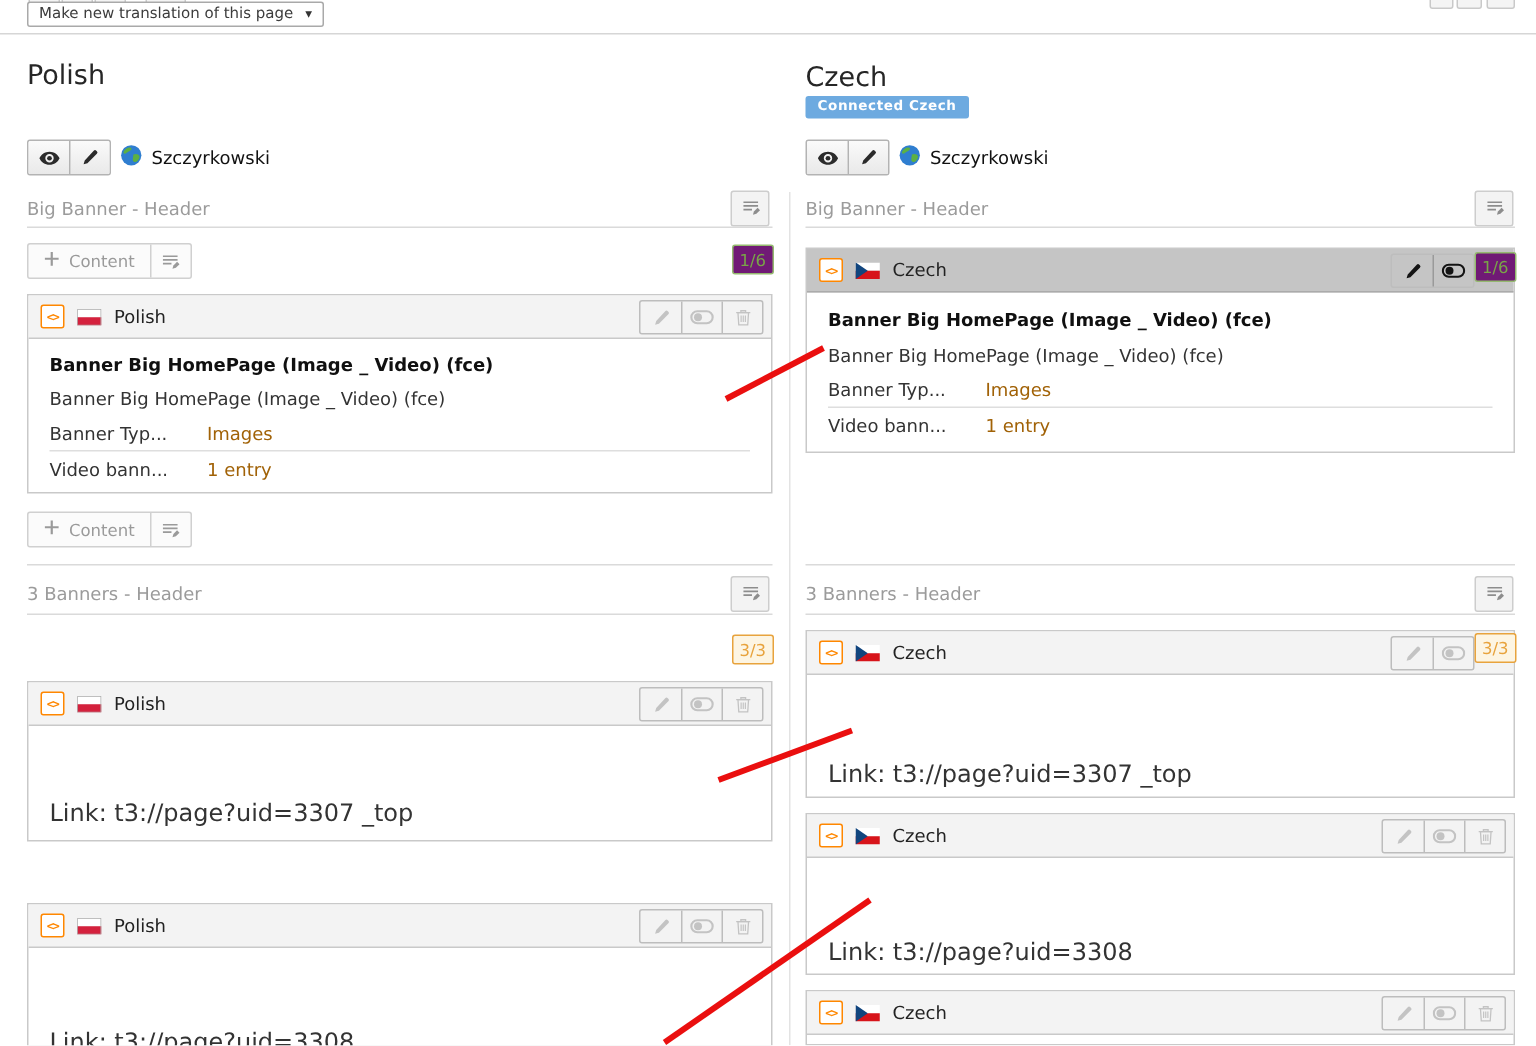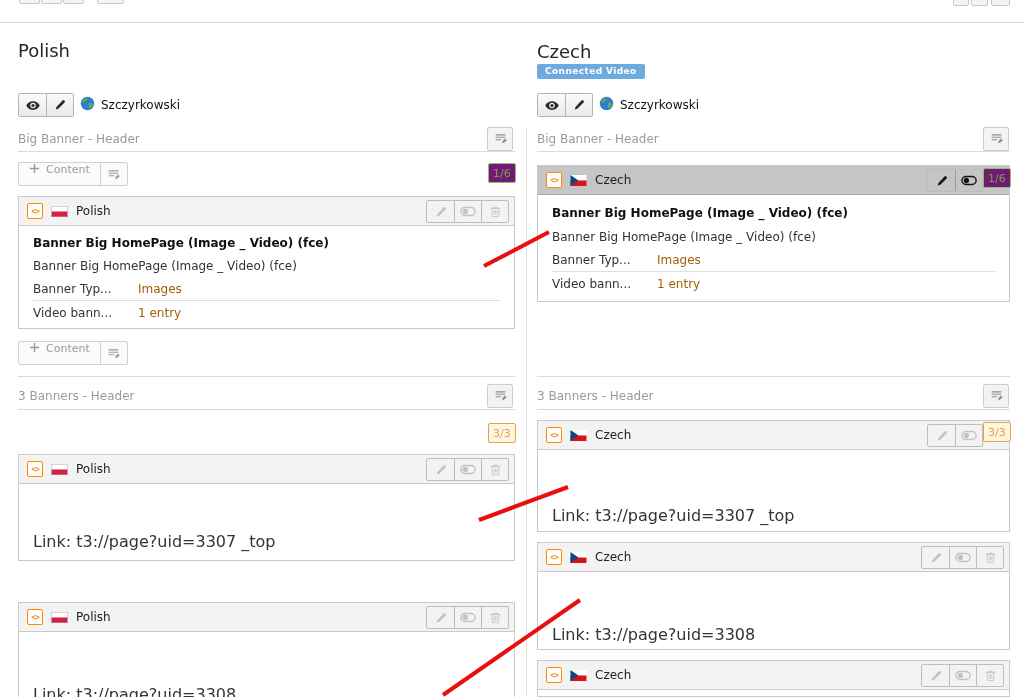--- a/index.html
+++ b/index.html
@@ -27,21 +27,21 @@
 
   
   .sec-title { position:absolute; font-size:12px; color:#9b9b9b; }
   .sec-edit-btn { position:absolute; width:26px; height:24px; border:1px solid #cdcdcd; border-radius:2px;
                   background:#f3f3f3; color:#8d8d8d; display:flex; align-items:center; justify-content:center; cursor:pointer; }
   .hdivider { position:absolute; height:1px; background:#dadada; }
 
   
   .btn-content { position:absolute; display:flex; height:24px; border:1px solid #d0d0d0; border-radius:2px;
                  background:#fbfbfb; color:#9a9a9a; font-size:11px; cursor:pointer; }
-  .btn-content .seg1 { display:flex; gap:6px; padding:0 10px; }
+  .btn-content .seg1 { display:flex; align-items:center; gap:6px; padding:0 10px; }
   .btn-content .seg2 { display:flex; align-items:center; justify-content:center; width:27px; border-left:1px solid #d0d0d0; color:#9a9a9a; }
 
   
   .count-badge { position:absolute; min-width:26px; height:20px; padding:0 4px; display:flex; align-items:center;
                  justify-content:center; font-size:11px; border-radius:2px; border:1px solid; background:#fff; z-index:6; }
   .count-badge.green  { color:#79a548; border-color:#94b96f; background:#701a75; }
   .count-badge.orange { color:#e8a33d; border-color:#e8a33d; background:#fdf5e3; }
 
   
   .card { position:absolute; background:#fff; border:1px solid #c9c9c9; }
@@ -75,20 +75,24 @@
 <div id="app">
 
   <div class="cut-btn" style="left:19px; top:-10px; width:21px; height:14px;"></div>
   <div class="cut-btn" style="left:41px; top:-10px; width:21px; height:14px;"></div>
   <div class="cut-btn" style="left:63px; top:-10px; width:21px; height:14px;"></div>
   <div class="cut-btn" style="left:97px; top:-10px; width:27px; height:14px;"></div>
   <div class="cut-btn" style="left:953px; top:-8px; width:16px; height:14px;"></div>
   <div class="cut-btn" style="left:971px; top:-8px; width:17px; height:14px;"></div>
   <div class="cut-btn" style="left:991px; top:-8px; width:19px; height:14px;"></div>
 
+  <div class="dropdown">
+    <span>Make new translation of this page</span>
+    <span class="caret">▾</span>
+  </div>
   <div class="top-divider"></div>
   <div class="vcol-divider"></div>
 
   <h2 class="col-title" style="left:18px; top:40px;">Polish</h2>
 
   <div class="view-btn-group" style="left:18px; top:93px;">
     <span class="view-btn">
       <span><svg width="14" height="11" viewBox="0 0 16 12">
             <path d="M8 1C4.5 1 1.6 3.1.3 6c1.3 2.9 4.2 5 7.7 5s6.4-2.1 7.7-5C14.4 3.1 11.5 1 8 1zm0 8.2A3.2 3.2 0 1 1 8 2.8a3.2 3.2 0 0 1 0 6.4z" fill="currentColor"></path>
             <circle cx="8" cy="6" r="1.8" fill="currentColor"></circle>
@@ -266,21 +270,21 @@
               <path d="M2.5 4l.7 10.5h7.6L11.5 4z" fill="none" stroke="currentColor" stroke-width="1.1"></path>
               <path d="M5.2 6.5v5.5M7 6.5v5.5M8.8 6.5v5.5" stroke="currentColor" stroke-width="1"></path>
             </svg>
           </span>
       </span>
     </div>
     <div class="link-row" style="top:82px;">Link: t3://page?uid=3308</div>
   </div>
 
   <h2 class="col-title" style="left:537px; top:41px;">Czech</h2>
-  <div class="mode-badge" style="left:537px; top:64px;">Connected Video</div>
+  <div class="mode-badge" style="left:537px; top:64px;">Connected Czech</div>
 
   <div class="view-btn-group" style="left:537px; top:93px;">
     <span class="view-btn">
       <span><svg width="14" height="11" viewBox="0 0 16 12">
             <path d="M8 1C4.5 1 1.6 3.1.3 6c1.3 2.9 4.2 5 7.7 5s6.4-2.1 7.7-5C14.4 3.1 11.5 1 8 1zm0 8.2A3.2 3.2 0 1 1 8 2.8a3.2 3.2 0 0 1 0 6.4z" fill="currentColor"></path>
             <circle cx="8" cy="6" r="1.8" fill="currentColor"></circle>
           </svg></span>
     </span>
     <span class="view-btn">
       <span><svg width="12" height="12" viewBox="0 0 16 16">

